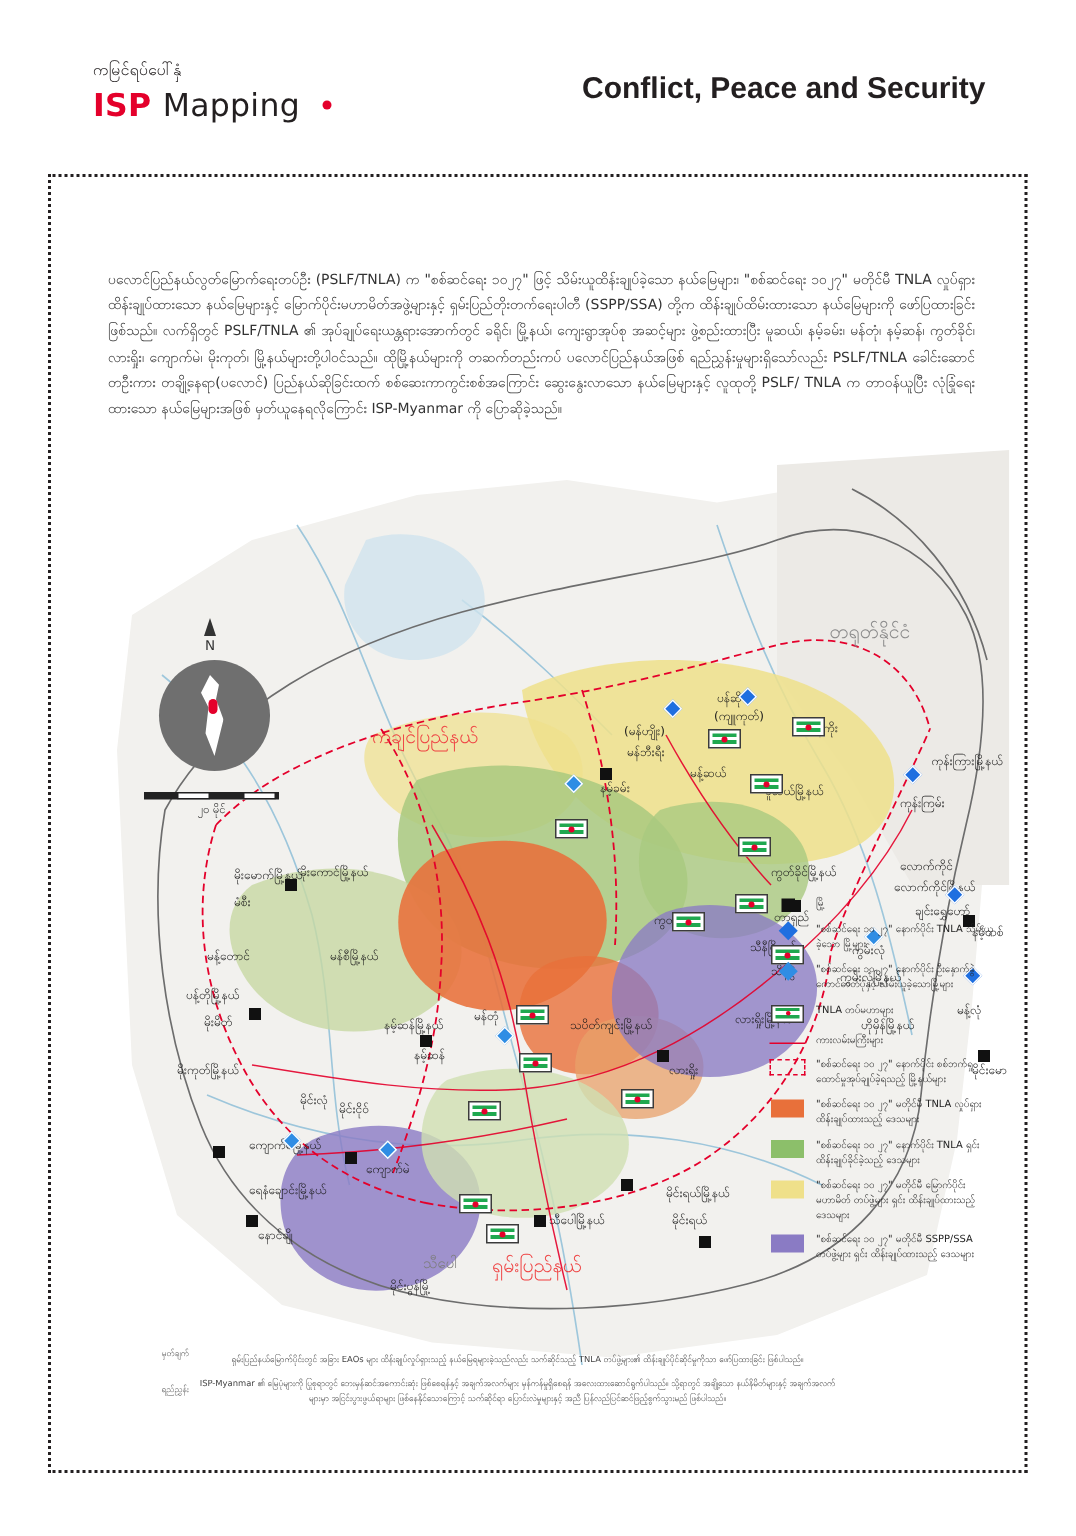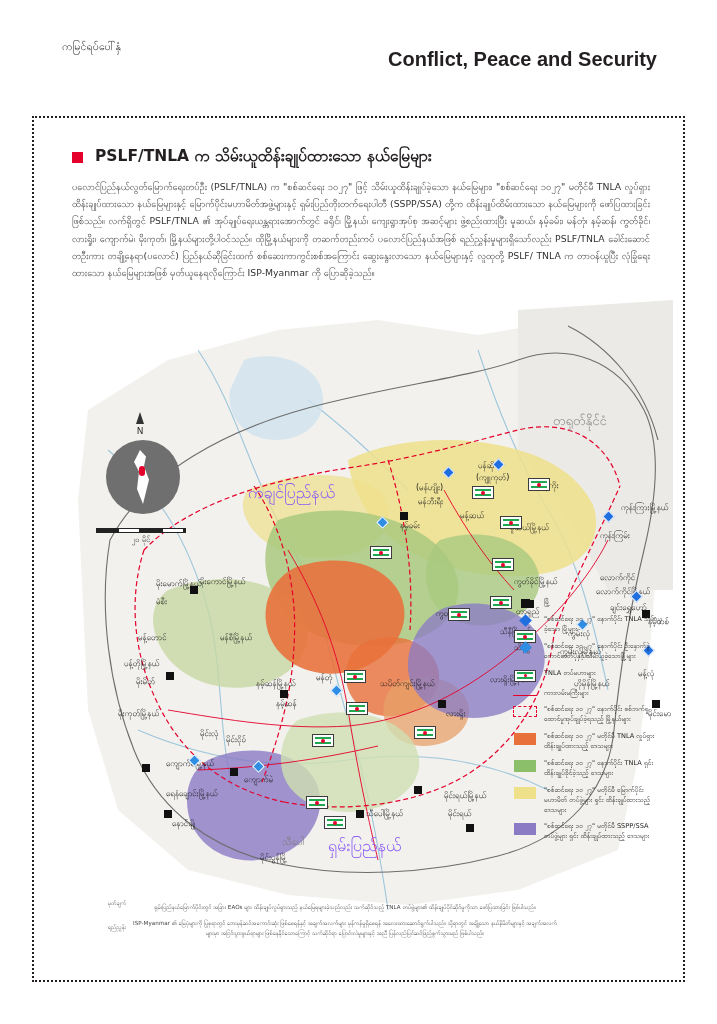--- a/index.html
+++ b/index.html
@@ -76,21 +76,21 @@
     width: 625px; height: 640px;
     overflow: hidden;
   }
   .map svg { position: absolute; left: 0; top: 0; }
 
   .map-label {
     position: absolute; font-size: 8px; color: #3b3b3b; white-space: nowrap;
   }
   .map-label.big { font-size: 13px; color: #8a8a8a; text-align: right; }
   .map-label.mid { font-size: 10px; color: #7d7d7d; }
-  .map-label.state { font-size: 16px; color: #8b5cf6; }
+  .map-label.state { font-size: 13px; color: #ef4444; }
   .map-label.city { font-size: 8px; color: #1a1a1a; }
 
   .sq-marker {
     position: absolute; width: 8px; height: 8px; background: #111;
   }
   .dia-marker {
     position: absolute; width: 9px; height: 9px; background: #1f6fe0;
     transform: rotate(45deg); border: 1px solid #ffffff;
   }
   .dia-marker.open {
@@ -173,32 +173,33 @@
     position: absolute; left: 30px; bottom: 48px; width: 62px;
     font-size: 5.6px; line-height:1.8; color:#555; text-align: right;
   }
 </style>
 </head>
 <body>
 
 <div class="header">
   <div class="brand">
     <div class="brand-top">ကမြင်ရပ်ပေါ်နှံ</div>
+    <div class="brand-main">
+      <span class="brand-isp">ISP</span>
+      <span class="brand-mapping">Mapping</span>
+      <span class="brand-dot"></span>
+    </div>
   </div>
   <div class="header-right">
     <div class="header-title">Conflict, Peace and Security</div>
   </div>
 </div>
 
 <div class="frame">
 
-  <div class="title-row">
-    <span class="title-square"></span>
-    <span class="title-text">PSLF/TNLA က သိမ်းယူထိန်းချုပ်ထားသော နယ်မြေများ</span>
-  </div>
 
   <div class="intro">ပလောင်ပြည်နယ်လွတ်မြောက်ရေးတပ်ဦး (PSLF/TNLA) က "စစ်ဆင်ရေး ၁၀၂၇" ဖြင့် သိမ်းယူထိန်းချုပ်ခဲ့သော နယ်မြေများ၊ "စစ်ဆင်ရေး ၁၀၂၇" မတိုင်မီ TNLA လှုပ်ရှားထိန်းချုပ်ထားသော နယ်မြေများနှင့် မြောက်ပိုင်းမဟာမိတ်အဖွဲ့များနှင့် ရှမ်းပြည်တိုးတက်ရေးပါတီ (SSPP/SSA) တို့က ထိန်းချုပ်ထိမ်းထားသော နယ်မြေများကို ဖော်ပြထားခြင်းဖြစ်သည်။ လက်ရှိတွင် PSLF/TNLA ၏ အုပ်ချုပ်ရေးယန္တရားအောက်တွင် ခရိုင်၊ မြို့နယ်၊ ကျေးရွာအုပ်စု အဆင့်များ ဖွဲ့စည်းထားပြီး မူဆယ်၊ နမ့်ခမ်း၊ မန်တုံ၊ နမ့်ဆန်၊ ကွတ်ခိုင်၊ လားရှိုး၊ ကျောက်မဲ၊ မိုးကုတ်၊ မြို့နယ်များတို့ပါဝင်သည်။ ထိုမြို့နယ်များကို တဆက်တည်းကပ် ပလောင်ပြည်နယ်အဖြစ် ရည်ညွှန်းမှုများရှိသော်လည်း PSLF/TNLA ခေါင်းဆောင်တဦးကား တချို့နေရာ(ပလောင်) ပြည်နယ်ဆိုခြင်းထက် စစ်ဆေးကာကွင်းစစ်အကြောင်း ဆွေးနွေးလာသော နယ်မြေများနှင့် လူထုတို့ PSLF/ TNLA က တာဝန်ယူပြီး လုံခြုံရေးထားသော နယ်မြေများအဖြစ် မှတ်ယူနေရလိုကြောင်း ISP-Myanmar ကို ပြောဆိုခဲ့သည်။</div>
 
   <div class="map">
     <svg width="625" height="640" viewBox="0 0 625 640">
 
       <path d="M30,210 L40,120 L120,70 L230,40 L330,30 L430,45 L520,30 L600,40 L620,120 L610,260 L600,380 L590,470 L570,560 L470,600 L360,615 L240,605 L140,580 L70,520 L40,420 Z" fill="#f2f1ee" stroke="none"></path>
 
       <path d="M470,20 L625,10 L625,300 L560,300 L520,230 L470,160 Z" fill="#eceae6"></path>
 

